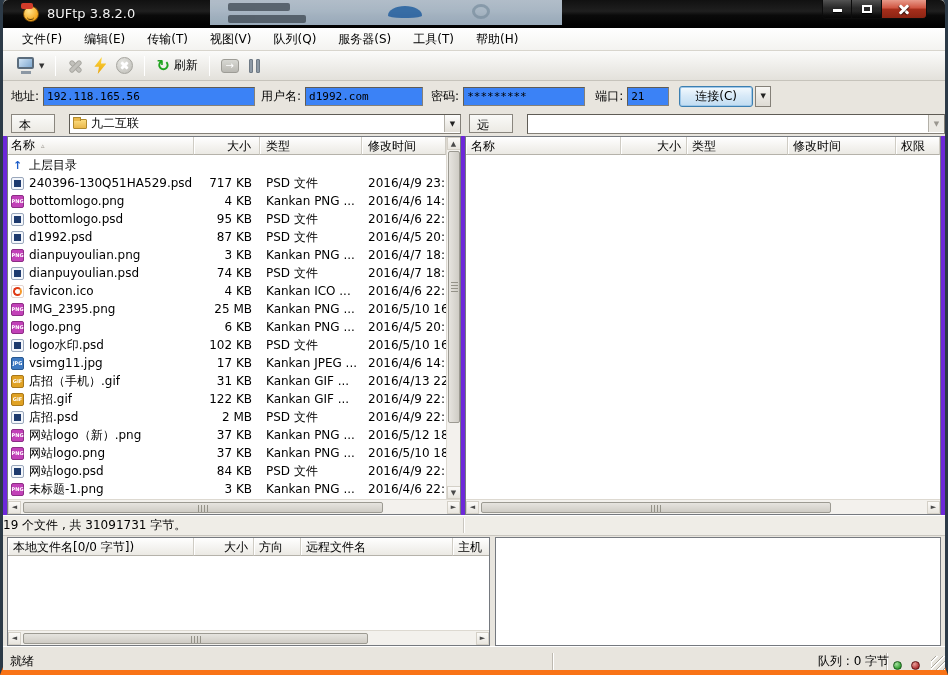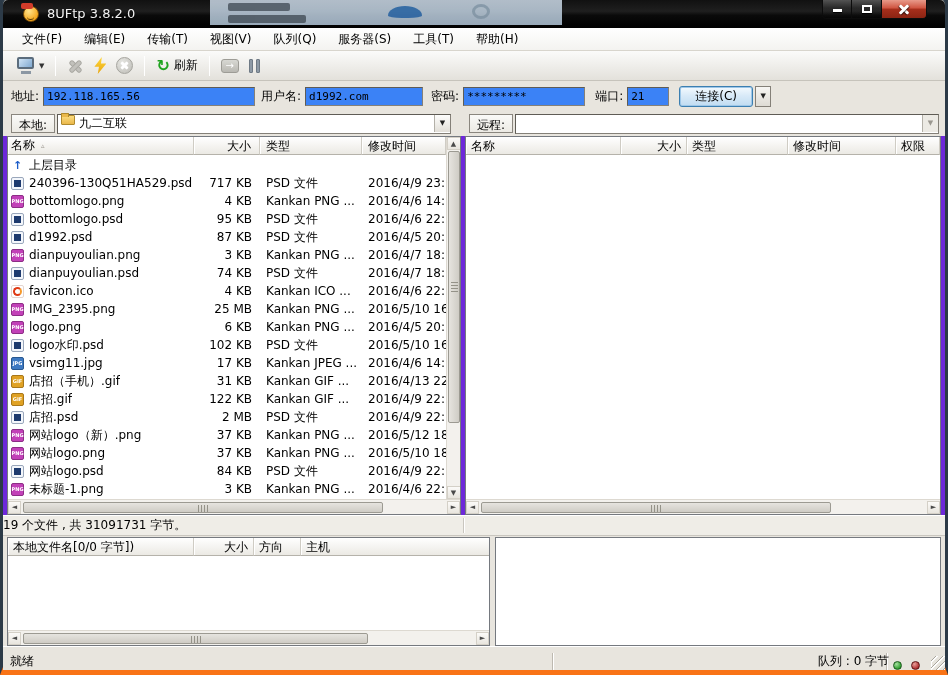--- a/index.html
+++ b/index.html
@@ -78,21 +78,21 @@
                  background:linear-gradient(#f4fafe,#d9eaf8 45%,#c0dcf1); box-shadow:inset 0 0 0 1px #9ec7e8;
                  font-size:12px; display:flex; align-items:center; justify-content:center; }
   .connect-caret { margin-left:2px; width:16px; height:21px; border:1px solid #848078; background:linear-gradient(#f7f6f3,#dedbd4);
                    display:flex; align-items:center; justify-content:center; font-size:7px; color:#222; }
 
   
   .pathrow { height:25px; flex:0 0 25px; display:flex; align-items:center; background:#e8e5de; }
   .path-left { width:458px; display:flex; align-items:center; }
   .path-right { flex:1; display:flex; align-items:center; }
   .plabel { margin-left:8px; border:1px solid #8a867e; background:linear-gradient(#fafaf8,#eceae4); padding:2px 7px; height:19px; }
-  .pcombo { margin-left:2px; height:20px; border:1px solid #848078; border-top-color:#5f5c55; border-left-color:#5f5c55; background:#fff; display:flex; align-items:flex-start; }
+  .pcombo { margin-left:14px; height:20px; border:1px solid #848078; border-top-color:#5f5c55; border-left-color:#5f5c55; background:#fff; display:flex; align-items:center; }
   .pcombo-local { width:394px; }
   .pcombo-remote { width:424px; }
   .folder { position:relative; width:14px; height:10px; margin:0 4px 0 3px; background:linear-gradient(#fbdc7f,#eab84a); border:1px solid #b08a2e; border-radius:1px; }
   .folder::before { content:""; position:absolute; left:-1px; top:-3px; width:6px; height:3px; background:#eab84a; border:1px solid #b08a2e; border-bottom:none; border-radius:1px 1px 0 0; }
   .combo-arrow { margin-left:auto; width:16px; height:17px; background:linear-gradient(#fdfdfc,#e2dfd8); border-left:1px solid #b3b0a8; display:flex; align-items:center; justify-content:center; font-size:7px; color:#222; }
   .combo-arrow.disabled { color:#9a978f; background:#eceae4; }
 
   
   .mainpanes { flex:0 0 379px; height:379px; display:flex; padding:0 4px; gap:4px; background:#6d28d9; }
   .pane { background:#fff; border:1px solid #75797f; display:flex; flex-direction:column; overflow:hidden; }
@@ -503,20 +503,21 @@
     <span class="txt">19 个文件 , 共 31091731 字节。</span>
     <span class="vdiv"></span>
   </div>
 
   <div class="queuearea">
     <div class="queue-left">
       <div class="hdr-row" id="queue-hdr">
           <div class="hdr-cell qc0">本地文件名[0/0 字节])</div>
           <div class="hdr-cell qc1 right">大小</div>
           <div class="hdr-cell qc2">方向</div>
+          <div class="hdr-cell qc3">远程文件名</div>
           <div class="hdr-cell qc4">主机</div>
         </div>
       <div class="queue-body"></div>
       <div class="hscroll">
         <div class="sbtn">◄</div>
         <div class="hthumb ht-queue"></div>
         <div class="sbtn" style="margin-left:auto;">►</div>
       </div>
     </div>
     <div class="log-panel"></div>

